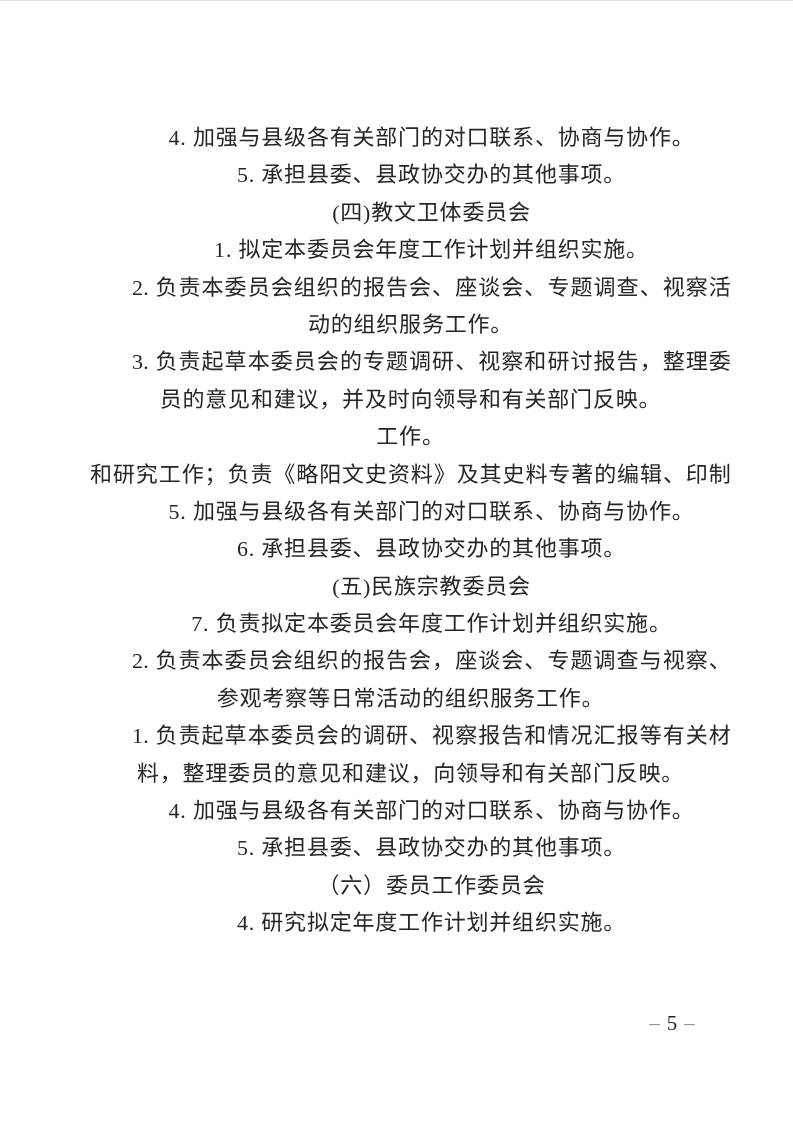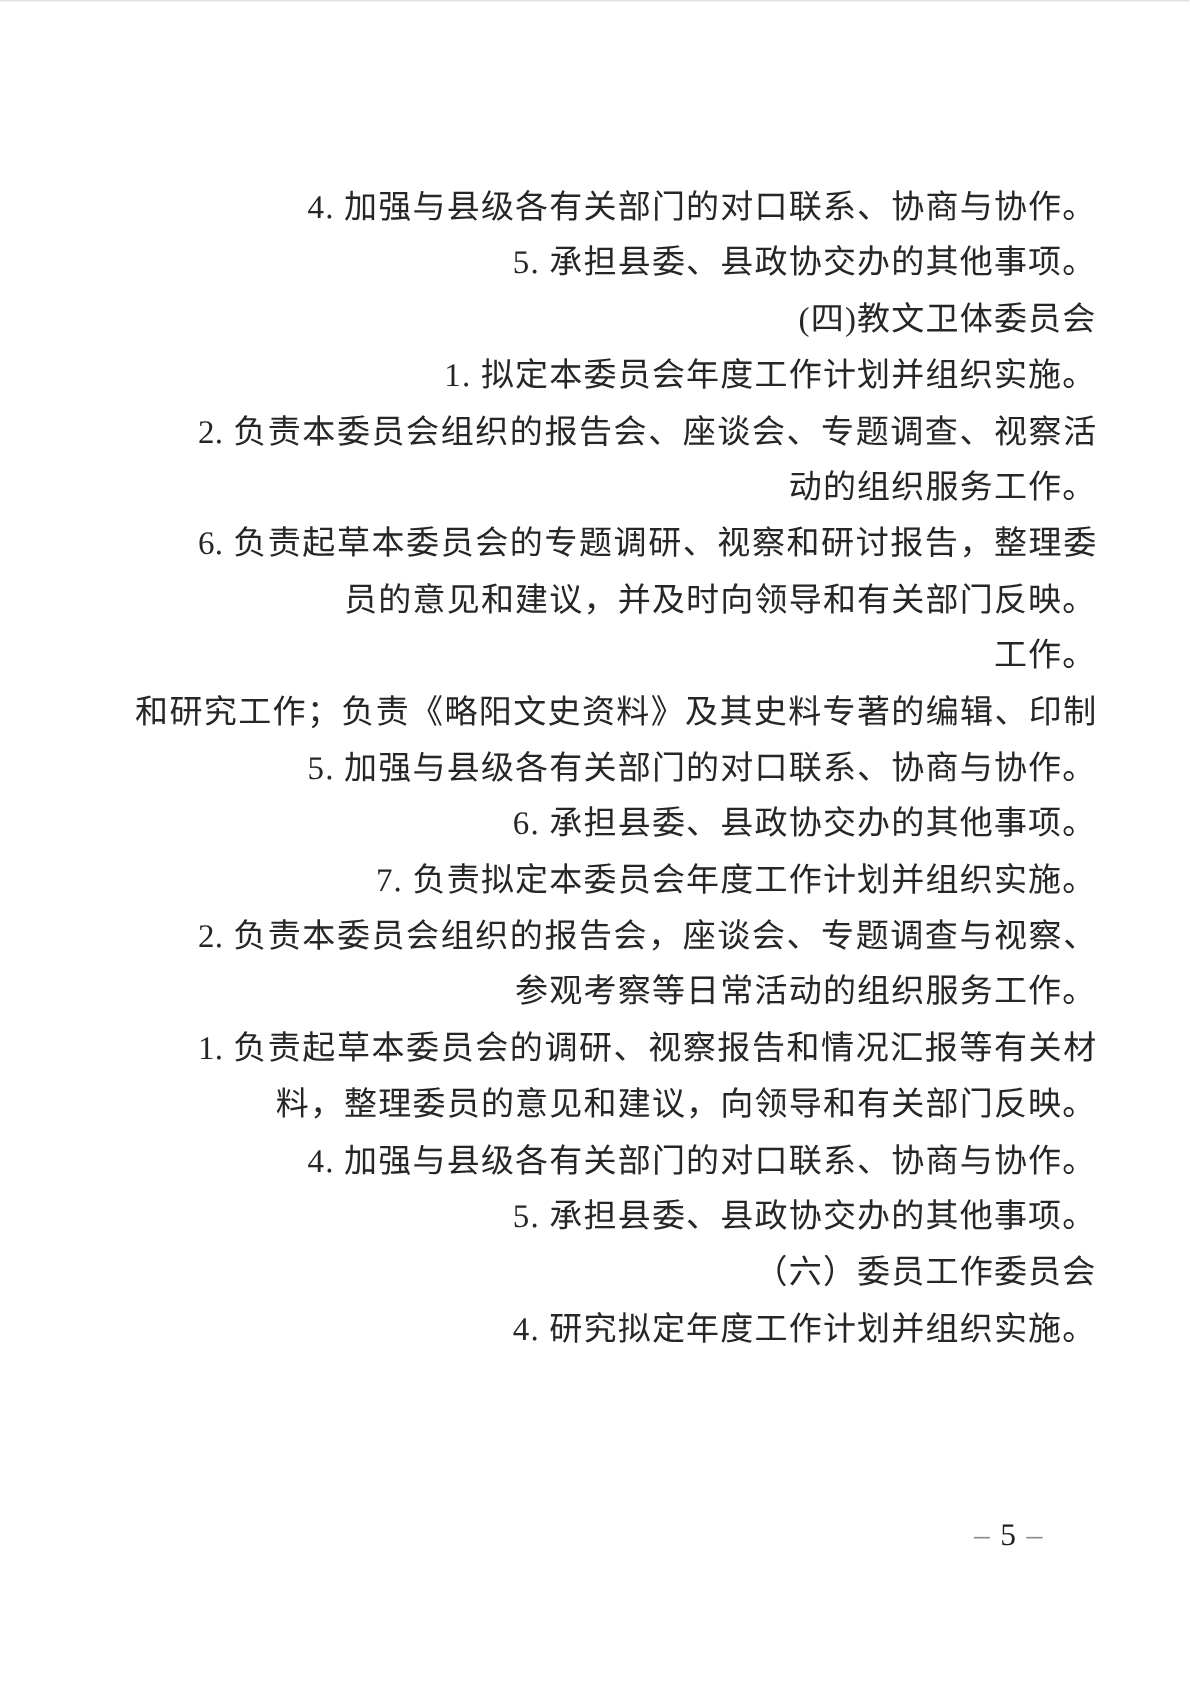--- a/index.html
+++ b/index.html
@@ -22,21 +22,21 @@
     left: 90px;
     top: 118px;
     width: 641px;
   }
   .line {
     font-size: 22px;
     line-height: 37.4px;
     height: 37.4px;
     letter-spacing: 0.8px;
     white-space: nowrap;
-    text-align: right;
+    text-align: center;
   }
   .line.indent {
     text-indent: 42px;
   }
   .line.justify {
     white-space: normal;
     text-align: justify;
     text-align-last: justify;
     text-justify: inter-character;
     letter-spacing: 0.2px;
@@ -63,26 +63,27 @@
 <body>
 
 <div class="page">
   <div class="doc-body" id="doc-body">
       <div class="line indent">4. 加强与县级各有关部门的对口联系、协商与协作。</div>
       <div class="line indent">5. 承担县委、县政协交办的其他事项。</div>
       <div class="line indent">(四)教文卫体委员会</div>
       <div class="line indent">1. 拟定本委员会年度工作计划并组织实施。</div>
       <div class="line indent justify">2. 负责本委员会组织的报告会、座谈会、专题调查、视察活</div>
       <div class="line">动的组织服务工作。</div>
-      <div class="line indent justify">6. 负责起草本委员会的专题调研、视察和研讨报告，整理委</div>
+      <div class="line indent justify">3. 负责起草本委员会的专题调研、视察和研讨报告，整理委</div>
       <div class="line">员的意见和建议，并及时向领导和有关部门反映。</div>
       <div class="line">工作。</div>
       <div class="line justify">和研究工作；负责《略阳文史资料》及其史料专著的编辑、印制</div>
       <div class="line indent">5. 加强与县级各有关部门的对口联系、协商与协作。</div>
       <div class="line indent">6. 承担县委、县政协交办的其他事项。</div>
+      <div class="line indent">(五)民族宗教委员会</div>
       <div class="line indent">7. 负责拟定本委员会年度工作计划并组织实施。</div>
       <div class="line indent justify">2. 负责本委员会组织的报告会，座谈会、专题调查与视察、</div>
       <div class="line">参观考察等日常活动的组织服务工作。</div>
       <div class="line indent justify">1. 负责起草本委员会的调研、视察报告和情况汇报等有关材</div>
       <div class="line">料，整理委员的意见和建议，向领导和有关部门反映。</div>
       <div class="line indent">4. 加强与县级各有关部门的对口联系、协商与协作。</div>
       <div class="line indent">5. 承担县委、县政协交办的其他事项。</div>
       <div class="line indent">（六）委员工作委员会</div>
       <div class="line indent">4. 研究拟定年度工作计划并组织实施。</div>
     </div>

